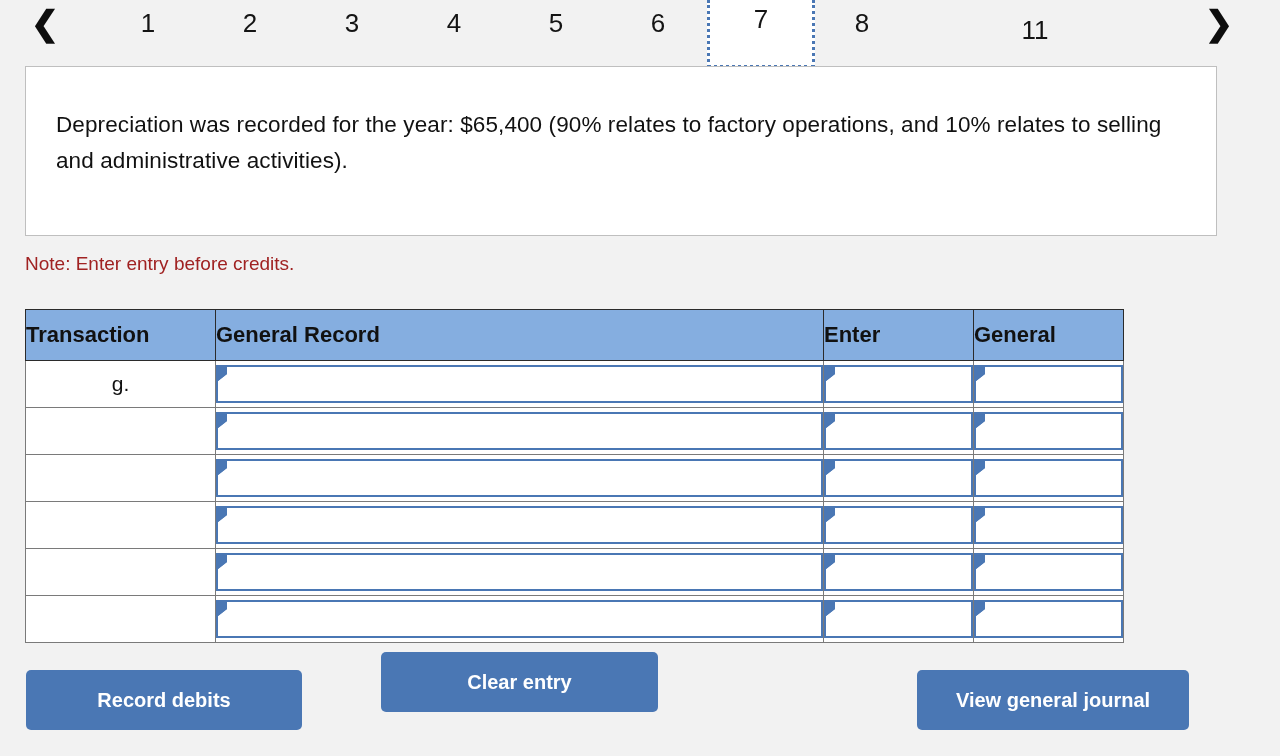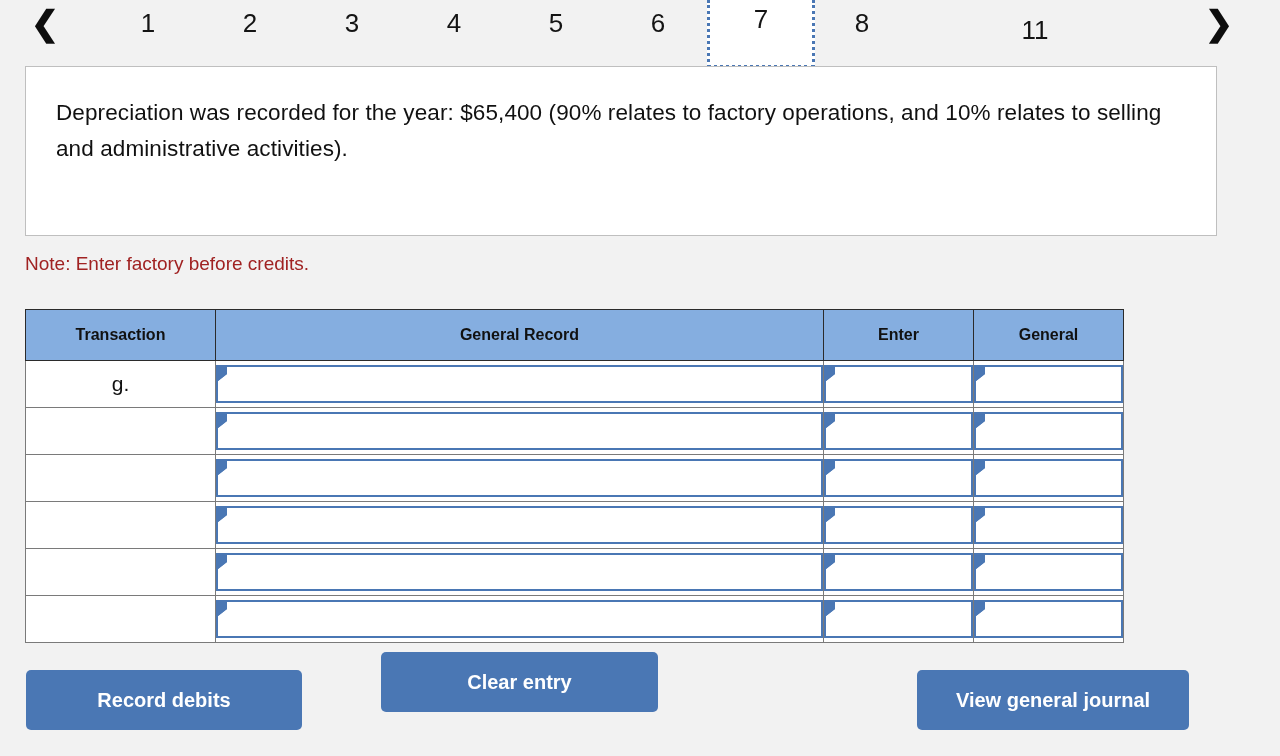--- a/index.html
+++ b/index.html
@@ -76,20 +76,21 @@
     background: #ffffff;
     border: 1px solid #bfbfbf;
     box-sizing: border-box;
     padding: 28px 30px 0 30px;
   }
   .question-text {
     font-size: 22.5px;
     line-height: 1.62;
     color: #111111;
     letter-spacing: 0.1px;
+    margin-top: 12px;
   }
 
   
   .note {
     position: absolute;
     left: 25px;
     top: 253px;
     font-size: 19px;
     color: #a02222;
   }
@@ -101,24 +102,24 @@
     top: 309px;
     width: 1098px;
     border-collapse: collapse;
     table-layout: fixed;
     background: #ffffff;
   }
   .journal th {
     background: #85aee0;
     border: 1px solid #2b2b2b;
     height: 50px;
-    font-size: 16px;
+    font-size: 22px;
     font-weight: bold;
     color: #111111;
-    text-align: center;
+    text-align: left;
     padding: 0;
   }
   .journal td {
     border: 1px solid #7a7a7a;
     height: 46px;
     padding: 0;
     vertical-align: middle;
     background: #ffffff;
   }
   .col-transaction { width: 190px; }
@@ -216,21 +217,21 @@
       <span>11</span>
     </div>
 
   <div class="tab-arrow next">❯</div>
 </div>
 
 <div class="question-box">
   <div class="question-text">Depreciation was recorded for the year: $65,400 (90% relates to factory operations, and 10% relates to selling and administrative activities).</div>
 </div>
 
-<div class="note">Note: Enter factory before credits.</div>
+<div class="note">Note: Enter entry before credits.</div>
 
 <table class="journal">
   <colgroup>
     <col class="col-transaction">
     <col class="col-journal">
     <col class="col-debit">
     <col class="col-credit">
   </colgroup>
   <thead>
     <tr>

